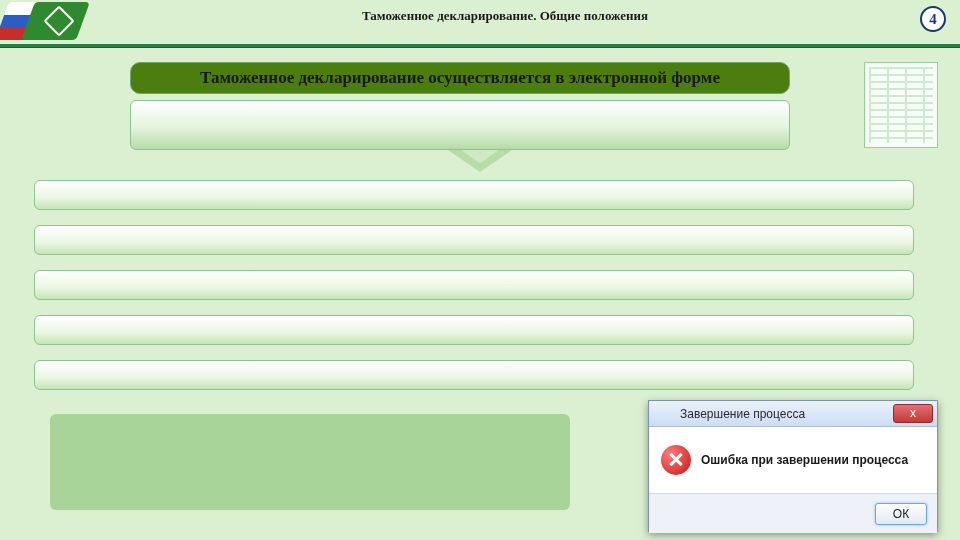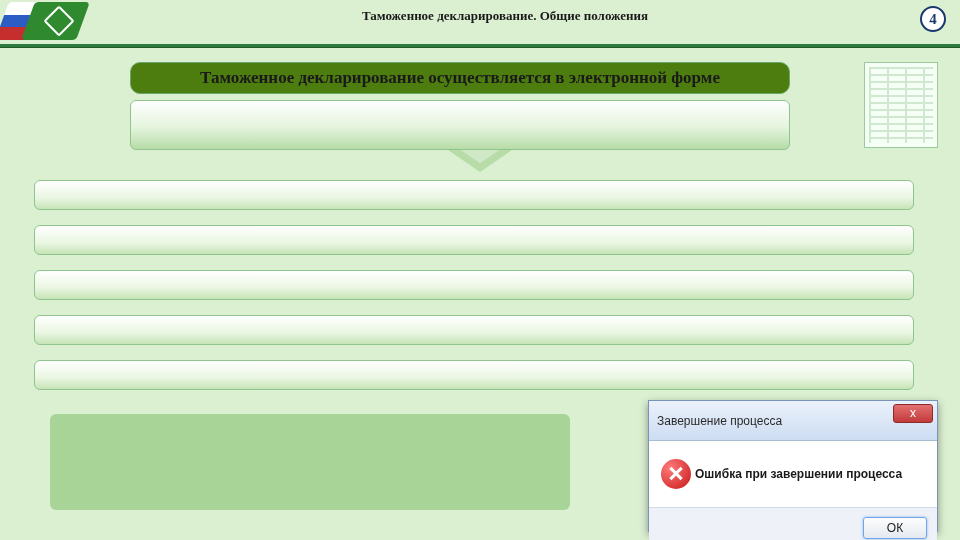--- a/index.html
+++ b/index.html
@@ -175,26 +175,27 @@
     right: 22px;
     top: 400px;
     width: 290px;
     height: 132px;
     background: #f3f6fb;
     border: 1px solid #7a93b8;
     box-shadow: 0 3px 8px rgba(0,0,0,0.4);
     font-family: "Segoe UI", Tahoma, sans-serif;
   }
   .dlg-title {
-    height: 40px;
+    height: 26px;
     background: linear-gradient(to bottom, #eaf1fb, #cdddf2);
     border-bottom: 1px solid #aabdd6;
     display: flex;
     align-items: center;
     position: relative;
+    padding-left: 23px;
   }
   .dlg-title-text {
     padding-left: 8px;
     font-size: 12px;
     color: #2a2a2a;
   }
   .dlg-close {
     position: absolute;
     right: 4px;
     top: 3px;
@@ -228,36 +229,36 @@
     position: absolute;
     left: 7px;
     top: 13px;
     width: 16px;
     height: 3px;
     background: #fff;
   }
   .dlg-icon::before { transform: rotate(45deg); }
   .dlg-icon::after { transform: rotate(-45deg); }
   .dlg-msg {
-    margin-left: 4px;
+    margin-left: 10px;
     font-size: 12px;
     color: #1a1a1a;
     font-weight: bold;
   }
   .dlg-footer {
     height: 40px;
     background: #eef2f8;
     border-top: 1px solid #d0dae8;
     display: flex;
     justify-content: flex-end;
     align-items: center;
     padding-right: 10px;
   }
   .dlg-ok {
-    width: 64px;
+    width: 52px;
     height: 22px;
     background: linear-gradient(to bottom, #fdfdfd, #e4e9f0);
     border: 1px solid #6ea6e8;
     border-radius: 3px;
     font-size: 12px;
     color: #222;
     text-align: center;
     line-height: 20px;
     box-shadow: 0 0 3px rgba(80,150,240,0.6);
   }

